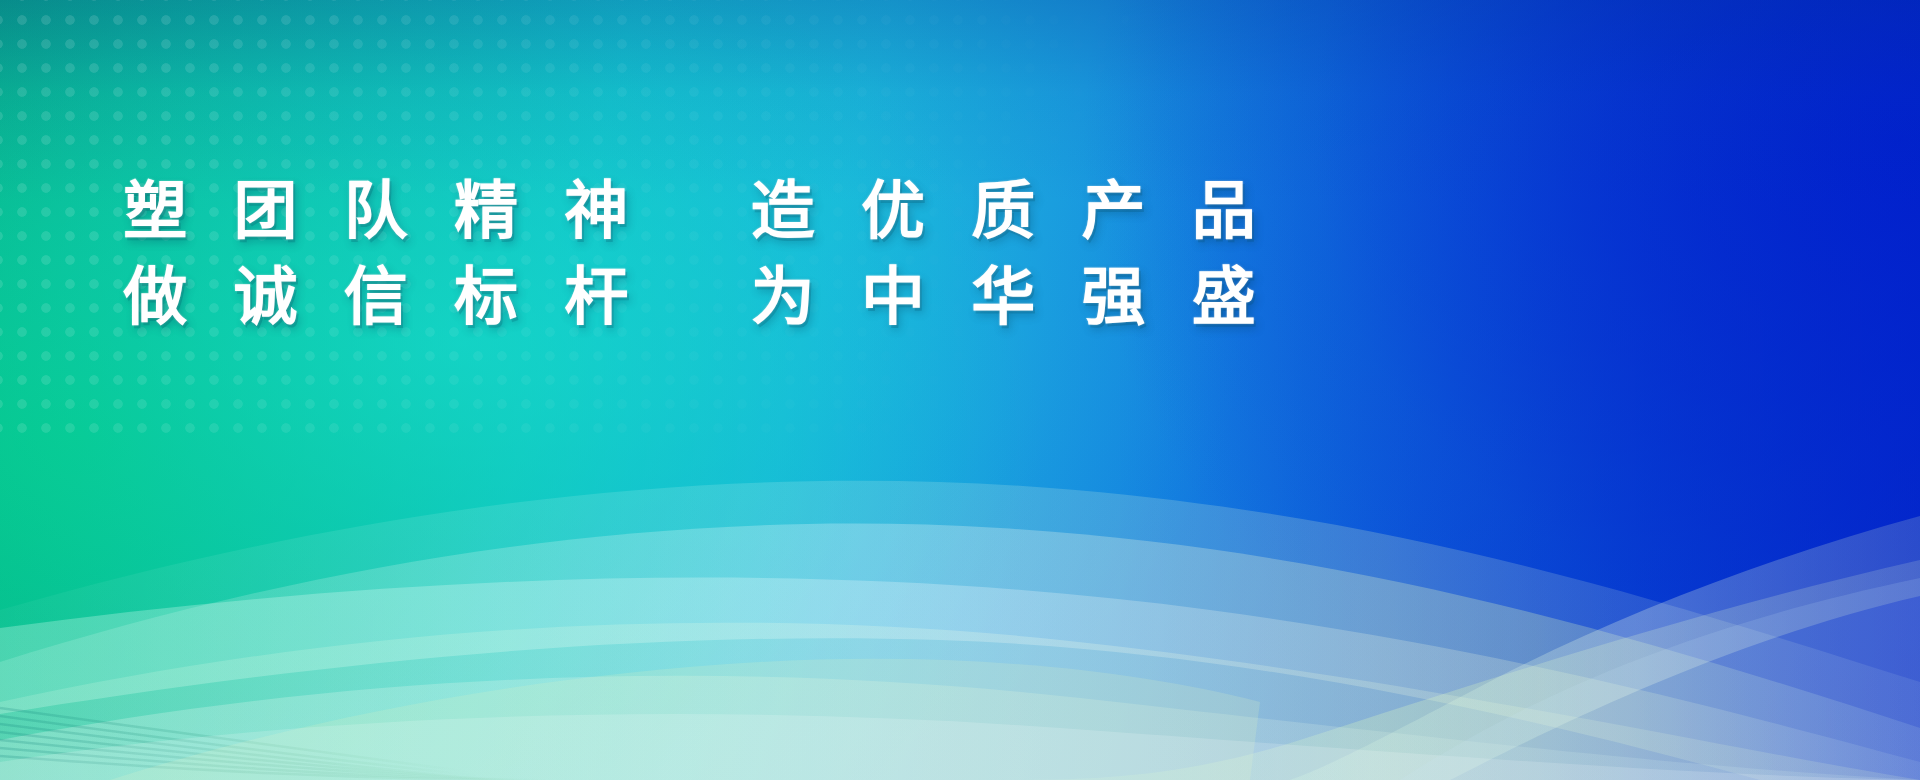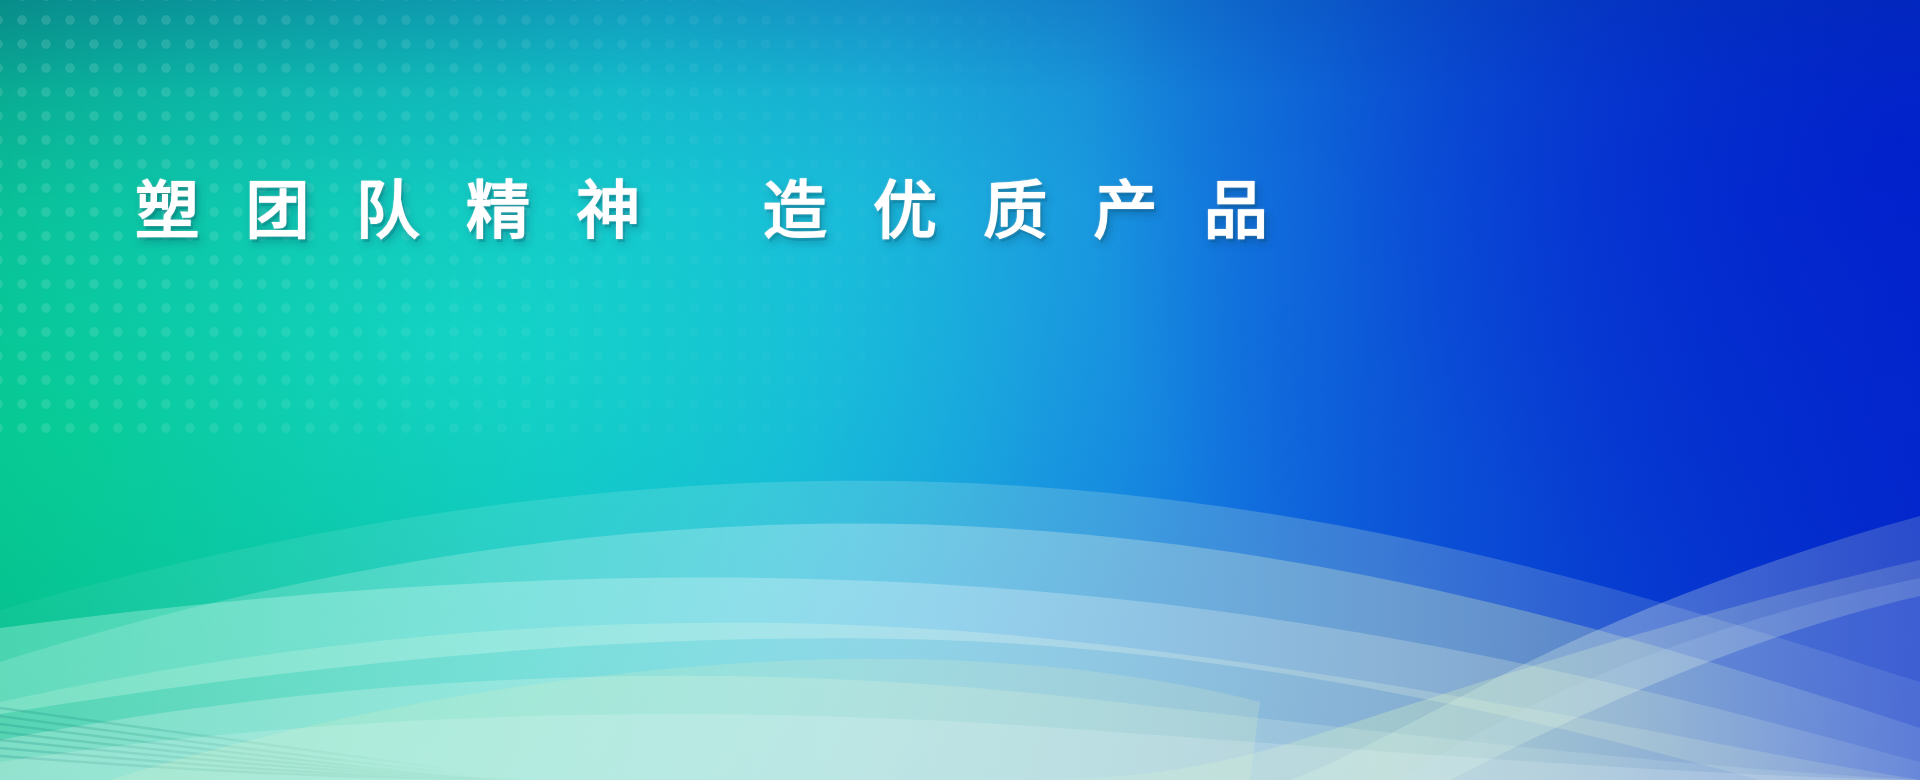--- a/index.html
+++ b/index.html
@@ -132,21 +132,20 @@
   
   .slogan {
     position: absolute;
     left: 0;
     top: 168px;
     width: 1731px;
     text-align: center;
     padding-right: 340px;
     box-sizing: border-box;
     z-index: 5;
-    margin-left: 12px;
   }
   .slogan-line {
     display: block;
     color: #ffffff;
     font-family: "DejaVu Sans", "Liberation Sans", sans-serif;
     font-size: 64px;
     font-weight: 700;
     letter-spacing: 12px;
     line-height: 86px;
     white-space: pre;
@@ -240,15 +239,16 @@
       <path d="M110,470 C300,410 520,366 760,352 C940,342 1120,356 1260,392 L1250,470 Z" fill="#dff5c4" opacity="0.20"></path>
 
       <path d="M0,452 C330,402 700,392 1060,418 C1420,444 1700,466 1920,470 L0,470 Z" fill="#ffffff" opacity="0.17"></path>
 
       <path d="M1400,470 C1520,392 1680,318 1920,268 L1920,470 Z" fill="#cfe9f5" opacity="0.14"></path>
     </svg>
   </div>
 
   <div class="slogan">
     <span class="slogan-line">塑 团 队 精 神　 造 优 质 产 品</span>
+    <span class="slogan-line">做 诚 信 标 杆　 为 中 华 强 盛</span>
   </div>
 
 </div>
 
 </body></html>

